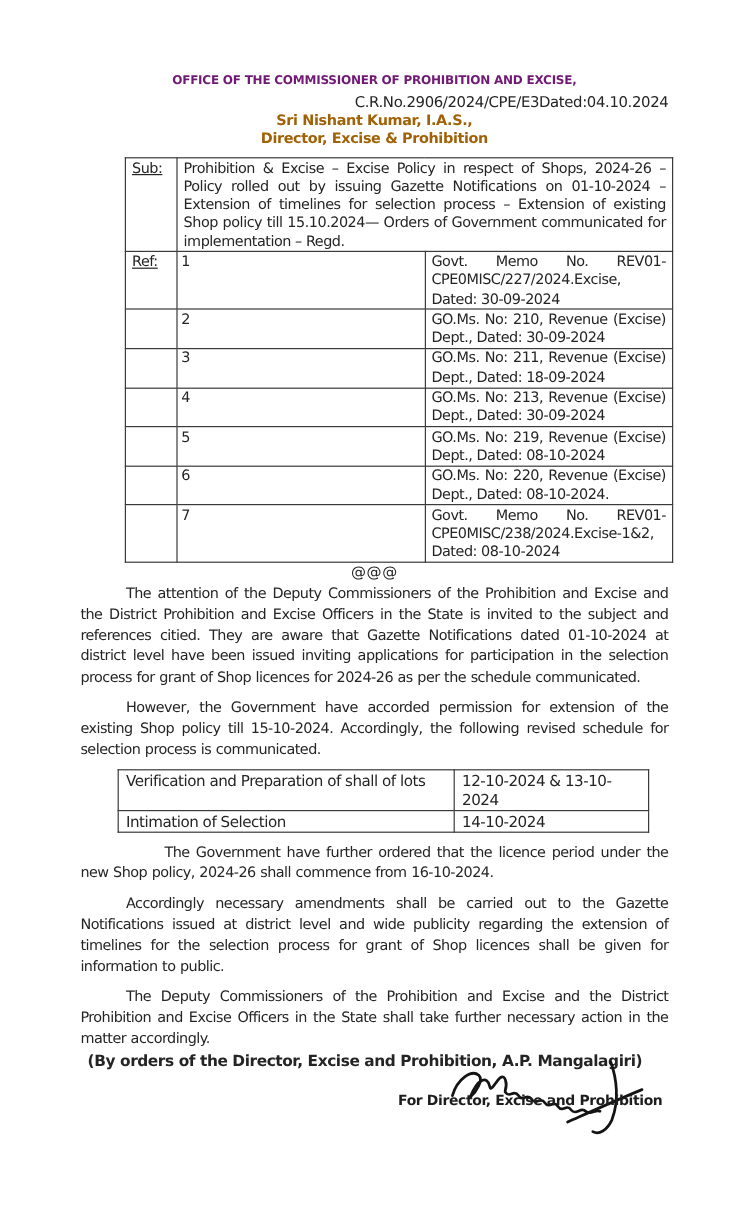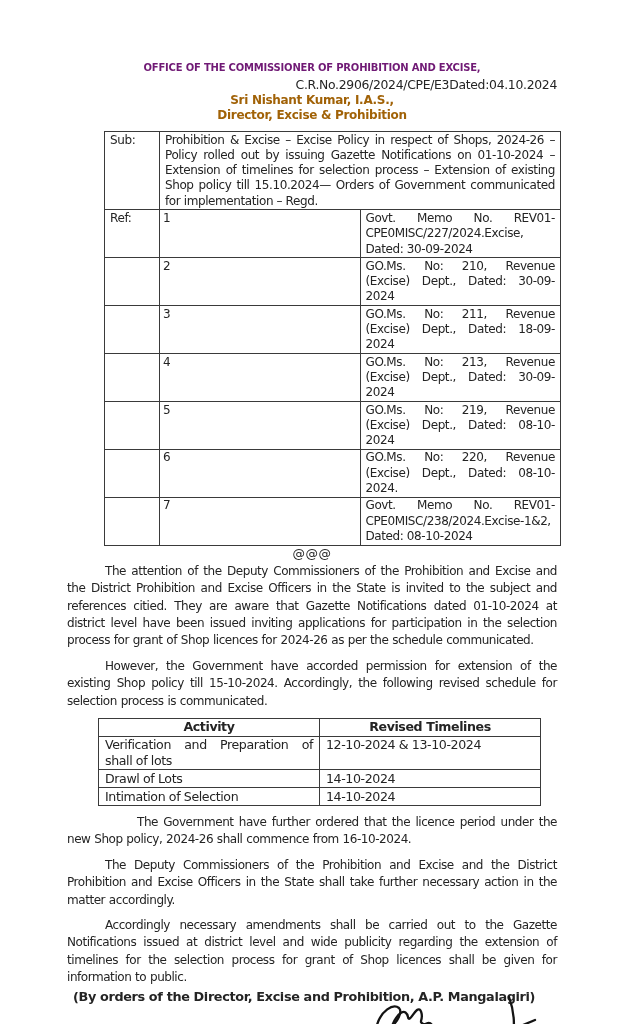--- a/index.html
+++ b/index.html
@@ -30,21 +30,21 @@
   }
   table.subref {
     border-collapse:collapse; margin:9px 0 0 37px;
     width:457px; table-layout:fixed;
     font-size:12px; letter-spacing:-0.4px;
   }
   table.subref td {
     border:1.4px solid #3a3a3a; vertical-align:top;
     padding:0.5px 5px; line-height:15.3px;
   }
-  table.subref td.lbl { width:55px; }
+  table.subref td.lbl { width:43px;text-decoration:underline; }
   table.subref td.num { width:22px; padding:0.5px 3px; }
   table.subref td.cnt { text-align:justify;margin-left:15px; }
   .sep { text-align:center; font-size:12.5px; line-height:14px; margin-top:1px; letter-spacing:0.5px; }
   .para {
     font-size:12px; line-height:17.4px; text-align:justify;
     text-indent:38px; margin-top:8px; letter-spacing:-0.45px;
     word-spacing:0.4px;
   }
   .para.first { margin-top:2px; }
   .para.big-indent { text-indent:70px; }
@@ -135,44 +135,36 @@
     </table>
 
   <div class="sep">@@@</div>
 
   <p class="para first">The attention of the Deputy Commissioners of the Prohibition and Excise and the District Prohibition and Excise Officers in the State is invited to the subject and references citied. They are aware that Gazette Notifications dated 01-10-2024 at district level have been issued inviting applications for participation in the selection process for grant of Shop licences for 2024-26 as per the schedule communicated.</p>
 
   <p class="para">However, the Government have accorded permission for extension of the existing Shop policy till 15-10-2024. Accordingly, the following revised schedule for selection process is communicated.</p>
 
   <table class="timeline">
     <tbody>
-        <tr>
-      <th>Activity</th>
-      <th>Revised Timelines</th>
-    </tr>
     <tr>
       <td class="act">Verification and Preparation of shall of lots</td>
       <td class="tl">12-10-2024 &amp; 13-10-2024</td>
-    </tr>
-    <tr>
-      <td class="act">Drawl of Lots</td>
-      <td class="tl">14-10-2024</td>
     </tr>
     <tr>
       <td class="act">Intimation of Selection</td>
       <td class="tl">14-10-2024</td>
     </tr>
   </tbody>
     </table>
 
   <p class="para big-indent">The Government have further ordered that the licence period under the new Shop policy, 2024-26 shall commence from 16-10-2024.</p>
 
+  <p class="para">Accordingly necessary amendments shall be carried out to the Gazette Notifications issued at district level and wide publicity regarding the extension of timelines for the selection process for grant of Shop licences shall be given for information to public.</p>
+
   <p class="para">The Deputy Commissioners of the Prohibition and Excise and the District Prohibition and Excise Officers in the State shall take further necessary action in the matter accordingly.</p>
-
-  <p class="para">Accordingly necessary amendments shall be carried out to the Gazette Notifications issued at district level and wide publicity regarding the extension of timelines for the selection process for grant of Shop licences shall be given for information to public.</p>
 
   <div class="byorders">(By orders of the Director, Excise and Prohibition, A.P. Mangalagiri)</div>
 
   <div class="sigblock">
     <svg class="scribble" width="200" height="64" viewBox="0 0 200 64" aria-hidden="true">
       <g fill="none" stroke="#141414" stroke-width="2.3" stroke-linecap="round" stroke-linejoin="round">
         <path d="M10,30 C14,16 26,8 32,13 C36,17 30,27 25,31"></path>
         <path d="M25,31 C31,16 39,13 41,22 C42,28 46,18 50,15 C54,12 56,20 54,26"></path>
         <path d="M54,27 C58,33 61,24 65,30 C69,36 72,27 76,33 C80,39 83,30 87,36 C91,42 94,33 98,39 C102,45 105,36 109,42 C113,47 117,39 121,43 C125,47 129,41 133,43"></path>
         <path d="M142,2 C147,16 149,34 143,50 C139,59 132,63 127,60"></path>

